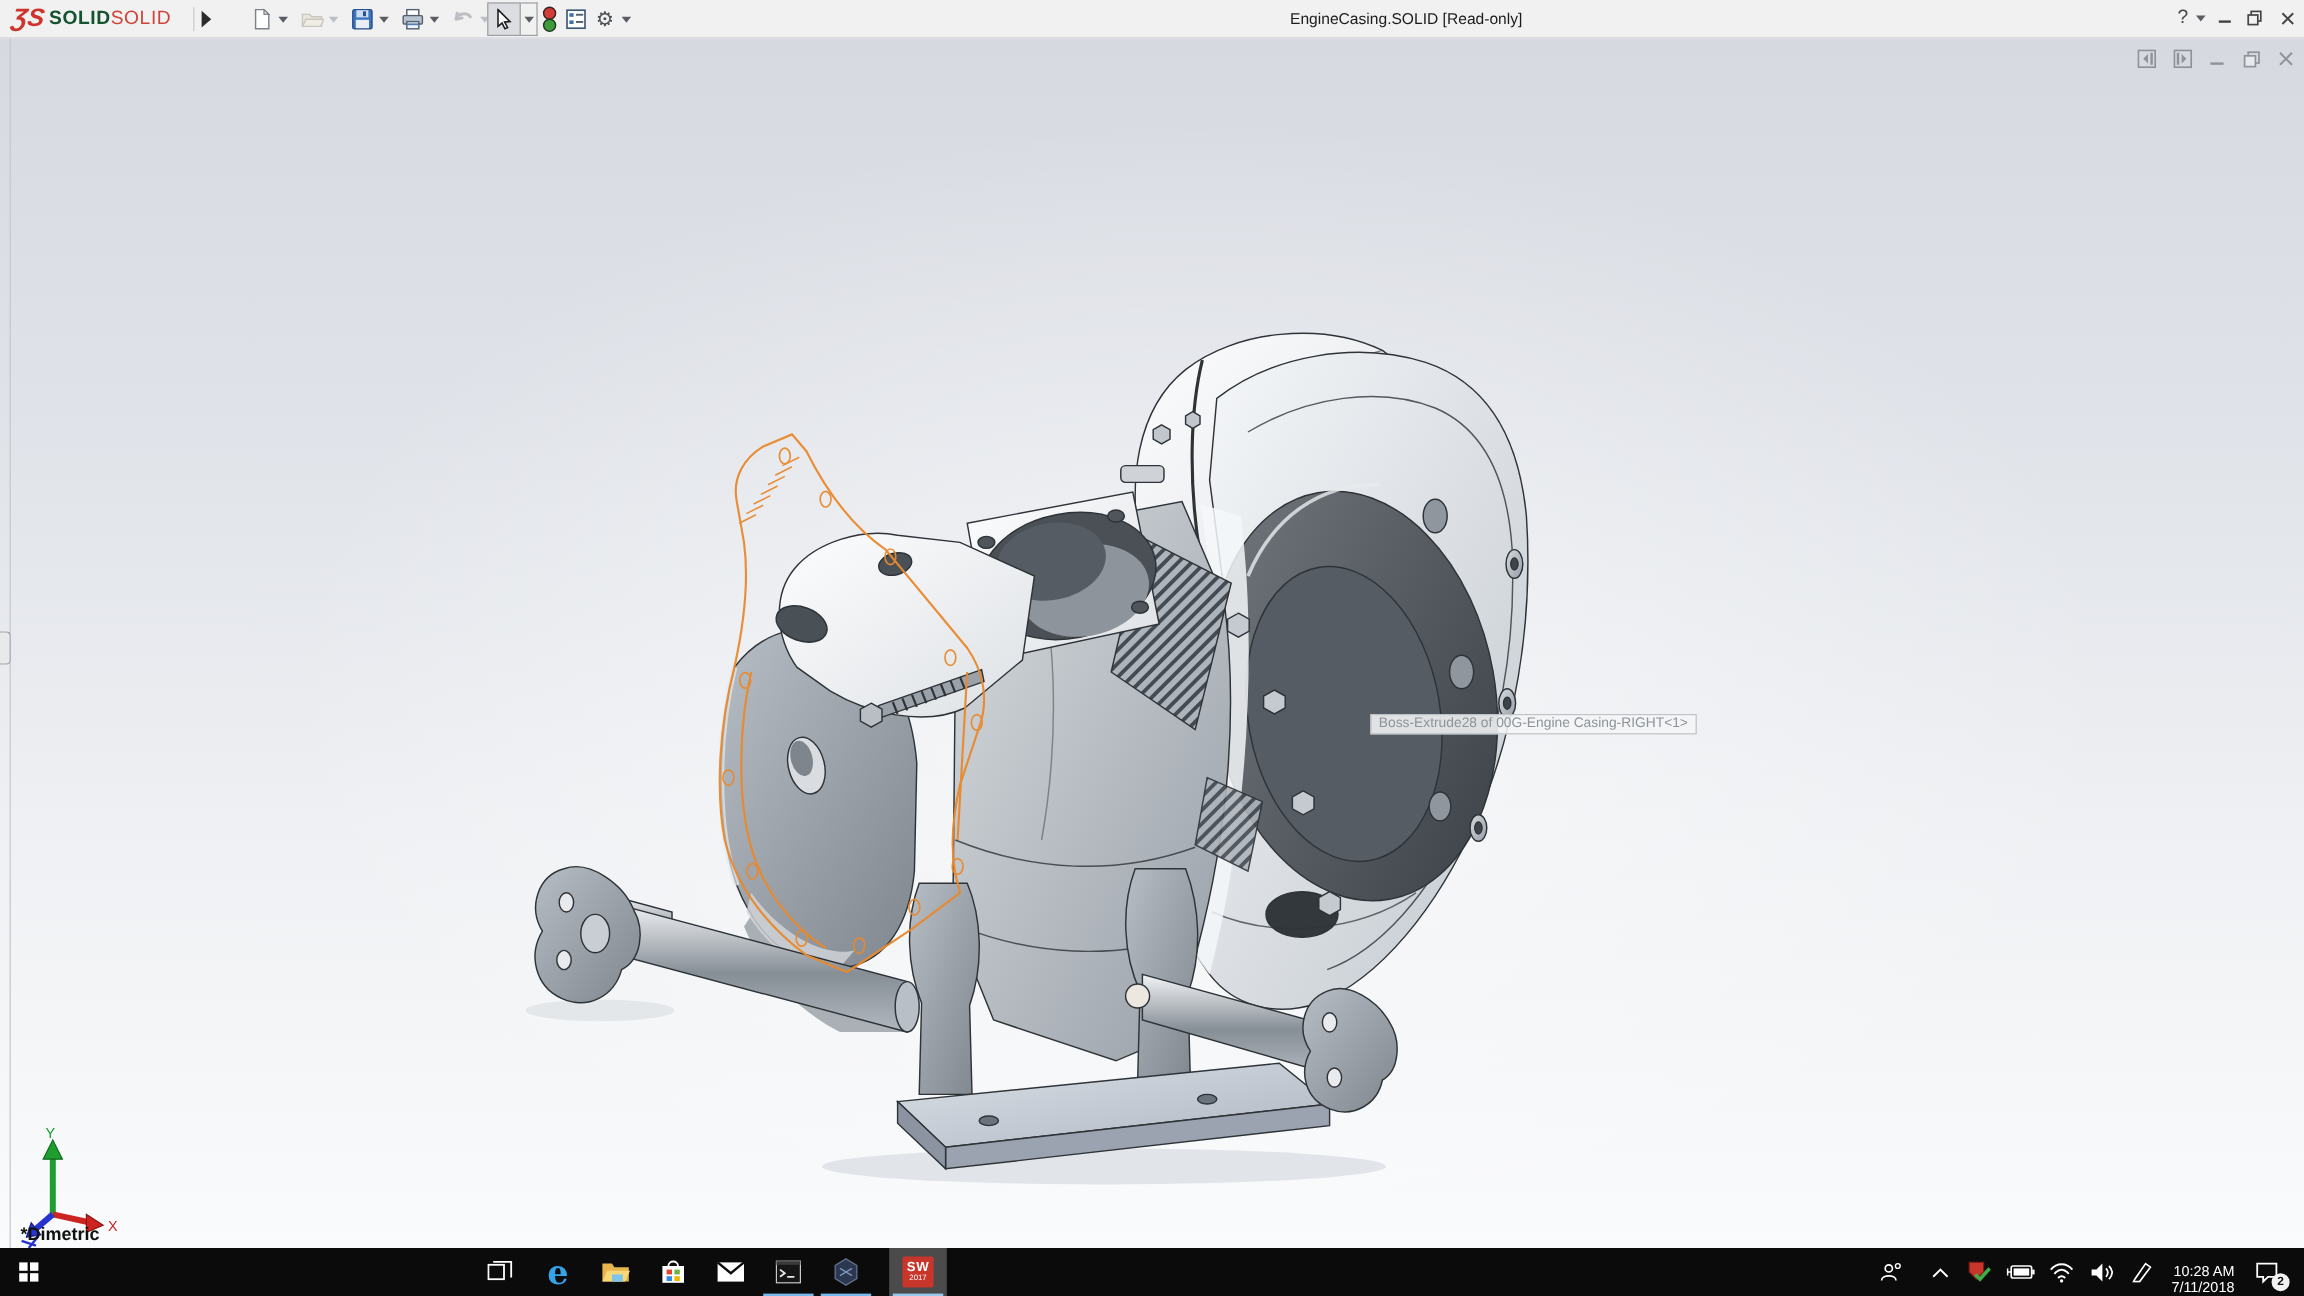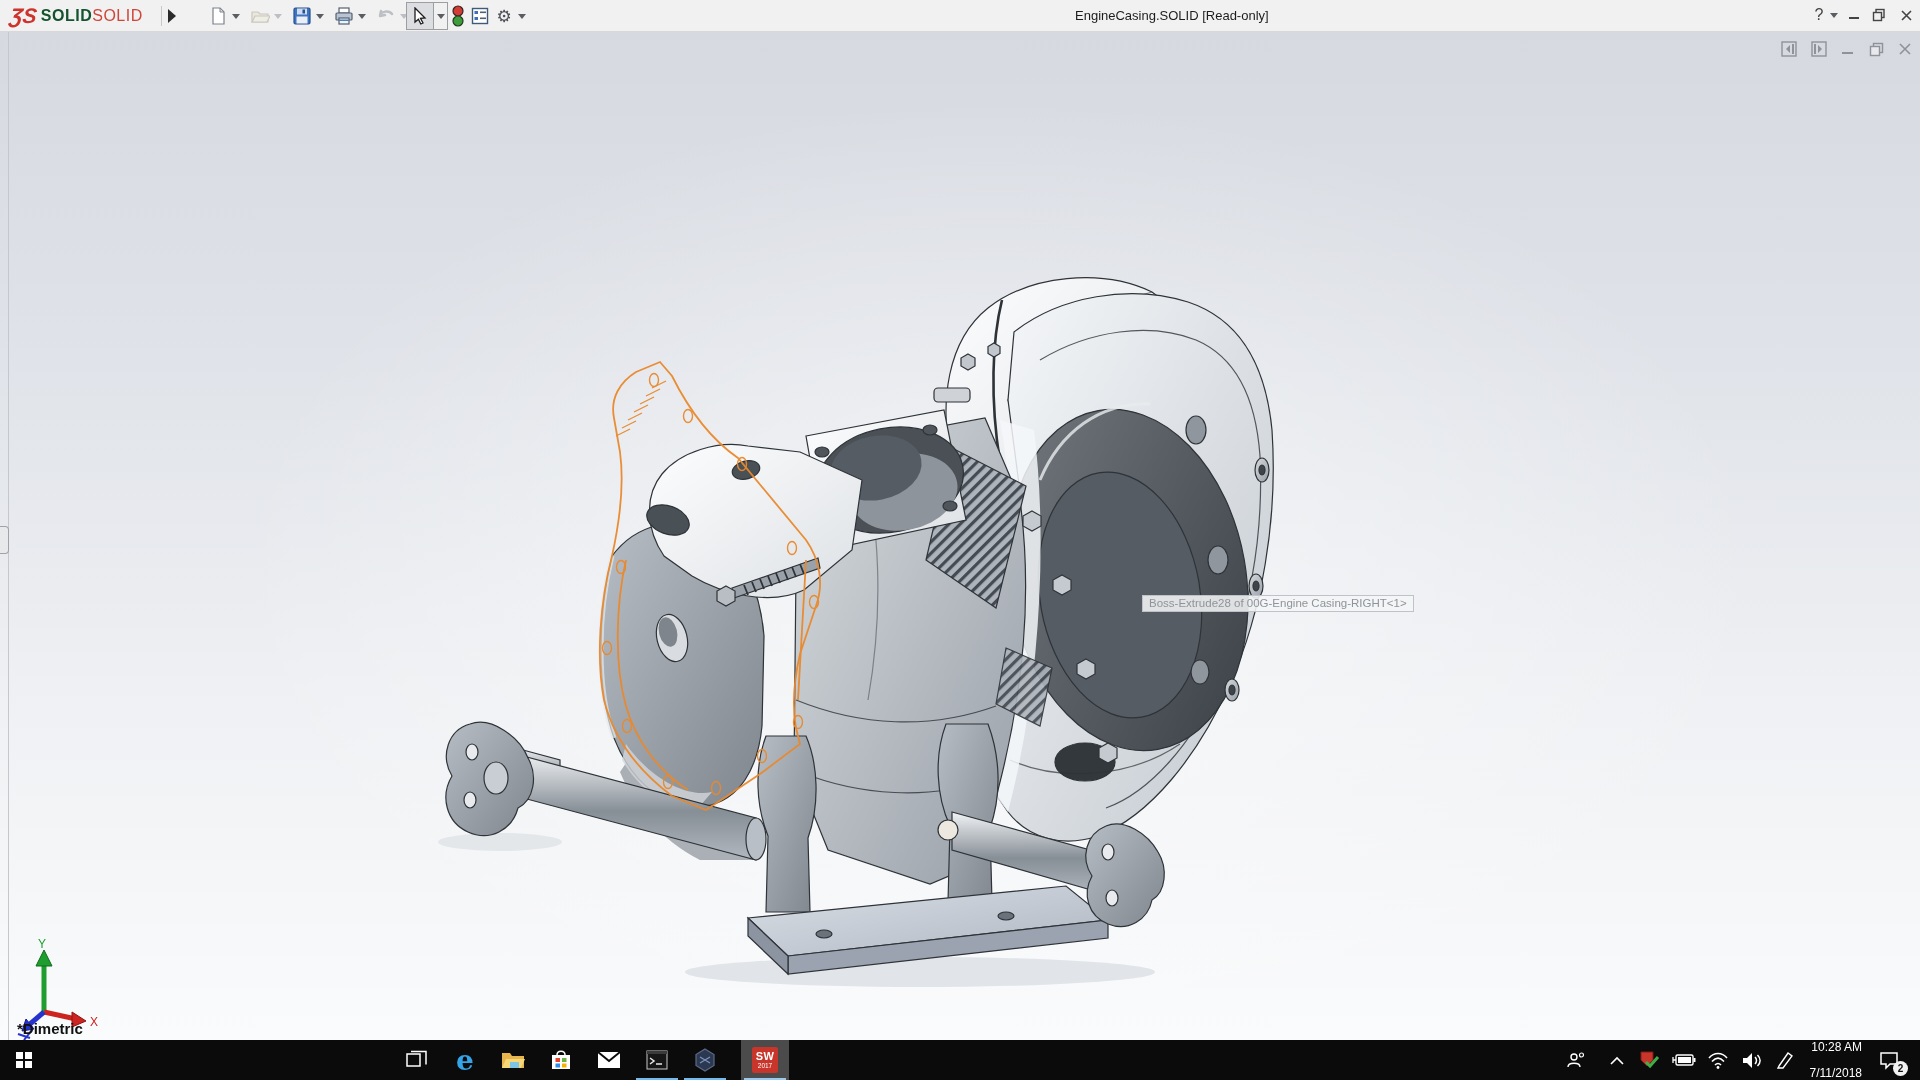--- a/index.html
+++ b/index.html
@@ -46,21 +46,21 @@
   #search-input::placeholder { color:#3b3b3b; opacity:1; }
   #search-mic { position:absolute; right:10px; top:10px; }
   .task-slot { position:absolute; top:0; width:48px; height:40px; display:flex; align-items:center; justify-content:center; }
   .task-slot.running::after { content:""; position:absolute; left:3px; right:3px; bottom:0; height:2px; background:#76B9ED; }
   .task-slot.active { background:#4b4b4b;margin-left:12px; }
   .task-slot.active::after { background:#9ac9ee; }
   .sw-cube { width:26px; height:26px; background:#c8352b; border-radius:2px; display:flex; flex-direction:column; align-items:center; justify-content:center; line-height:1; }
   .sw-cube .sw { color:#fff; font-weight:bold; font-size:11px; letter-spacing:.5px; }
   .sw-cube .yr { color:#fff; font-size:6.5px; margin-top:1px; }
   .tray-item { position:absolute; top:0; height:40px; display:flex; align-items:center; justify-content:center; }
-  #clock { position:absolute; left:1800px; top:0; width:62px; height:40px; display:flex; flex-direction:column; align-items:flex-end; justify-content:space-between; color:#fff; font-size:12px; line-height:14px; }
+  #clock { position:absolute; left:1800px; top:0; width:62px; height:40px; display:flex; flex-direction:column; align-items:flex-end; justify-content:flex-end; color:#fff; font-size:12px; line-height:14px; }
   #action-badge { position:absolute; left:1893px; top:1061px; width:15px; height:15px; border-radius:50%; background:#f2f2f2; color:#111; font-size:10px; font-weight:bold; display:flex; align-items:center; justify-content:center; }
 </style>
 </head>
 <body>
 
 <div id="screen">
 
   <div id="titlebar">
     <div class="brand">
       <span class="emblem">ƷS</span>

